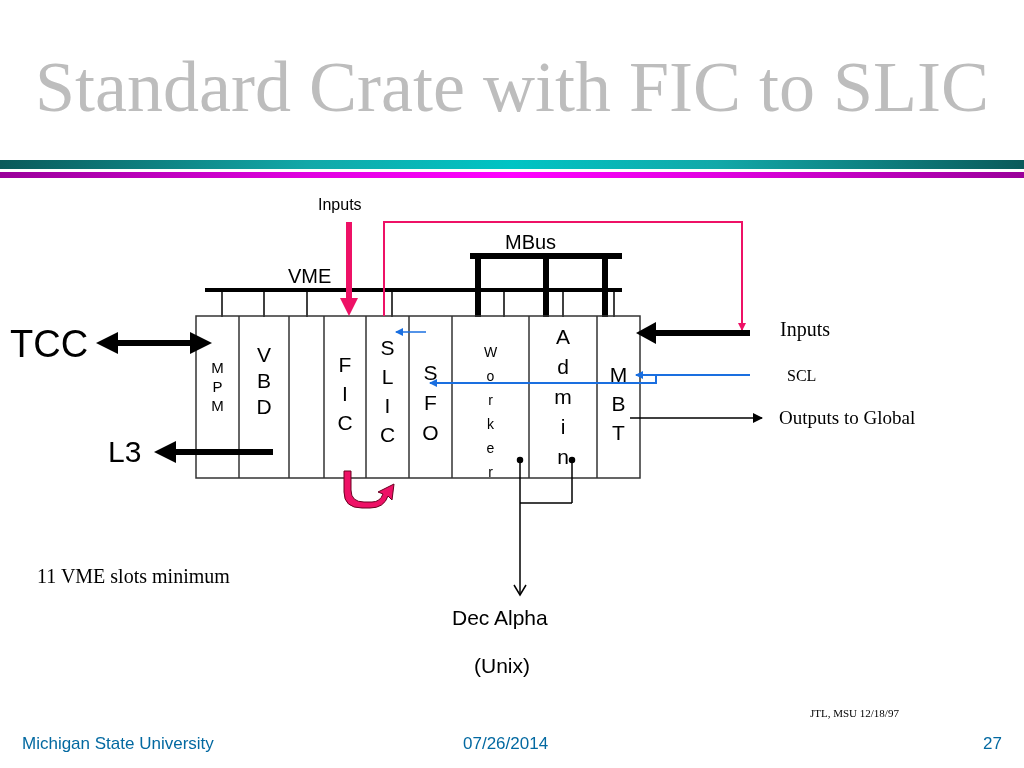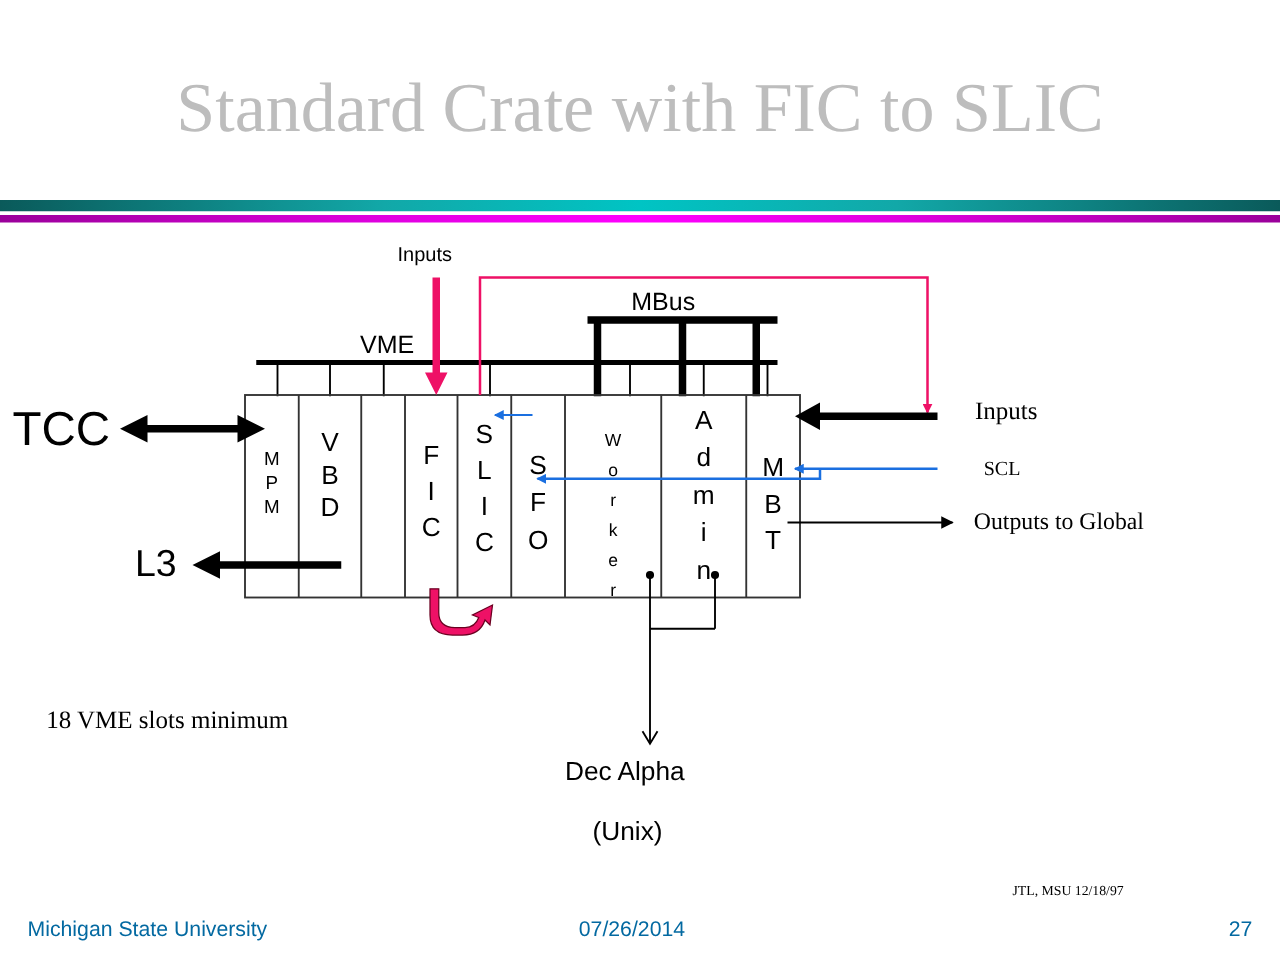--- a/index.html
+++ b/index.html
@@ -1,17 +1,17 @@
 <!DOCTYPE html>
 <html><head>
 <meta charset="utf-8">
 <style>
   html,body{margin:0;padding:0;background:#fff;}
   body{width:1024px;height:768px;position:relative;overflow:hidden;font-family:"Liberation Sans",sans-serif;}
-  .title{position:absolute;left:0;top:52px;width:1024px;text-align:center;font-family:"Liberation Serif",serif;font-size:56px;color:#bdbdbd;line-height:70px;}
+  .title{position:absolute;left:0;top:52px;width:1024px;text-align:center;font-family:"Liberation Serif",serif;font-size:72px;color:#bdbdbd;line-height:70px;}
   .bar1{position:absolute;left:0;top:160px;width:1024px;height:9px;background:linear-gradient(90deg,#0a5a5a 0%,#12a8a8 30%,#00c4c4 50%,#12a8a8 70%,#0a5a5a 100%);}
   .bar2{position:absolute;left:0;top:172px;width:1024px;height:6px;background:linear-gradient(90deg,#9a009a 0%,#e000e0 30%,#ff00ff 50%,#e000e0 70%,#9a009a 100%);}
   svg.diagram{position:absolute;left:0;top:0;}
   .lbl{position:absolute;white-space:nowrap;}
   .sans{font-family:"Liberation Sans",sans-serif;}
   .serif{font-family:"Liberation Serif",serif;}
   .vtext{position:absolute;text-align:center;font-family:"Liberation Sans",sans-serif;color:#000;white-space:pre;}
   .footer{position:absolute;top:734px;font-family:"Liberation Sans",sans-serif;font-size:17px;color:#0369a1;}
 </style>
 </head>
@@ -134,21 +134,21 @@
 i
 n</div>
 <div class="vtext" style="left:597px;width:43px;top:360px;font-size:21px;line-height:29px;">M
 B
 T</div>
 
 <div class="lbl serif" style="left:780px;top:318px;font-size:20px;">Inputs</div>
 <div class="lbl serif" style="left:787px;top:367px;font-size:16px;">SCL</div>
 <div class="lbl serif" style="left:779px;top:407px;font-size:19px;">Outputs to Global</div>
 
-<div class="lbl serif" style="left:37px;top:565px;font-size:20px;">18 VME slots minimum</div>
+<div class="lbl serif" style="left:37px;top:565px;font-size:20px;">11 VME slots minimum</div>
 <div class="lbl sans" style="left:452px;top:606px;font-size:21px;">Dec Alpha</div>
 <div class="lbl sans" style="left:474px;top:654px;font-size:21px;">(Unix)</div>
 
 <div class="lbl serif" style="left:810px;top:707px;font-size:11px;">JTL, MSU 12/18/97</div>
 
 <div class="footer" style="left:22px;">Michigan State University</div>
 <div class="footer" style="left:463px;">07/26/2014</div>
 <div class="footer" style="left:983px;">27</div>
 
 </body></html>

